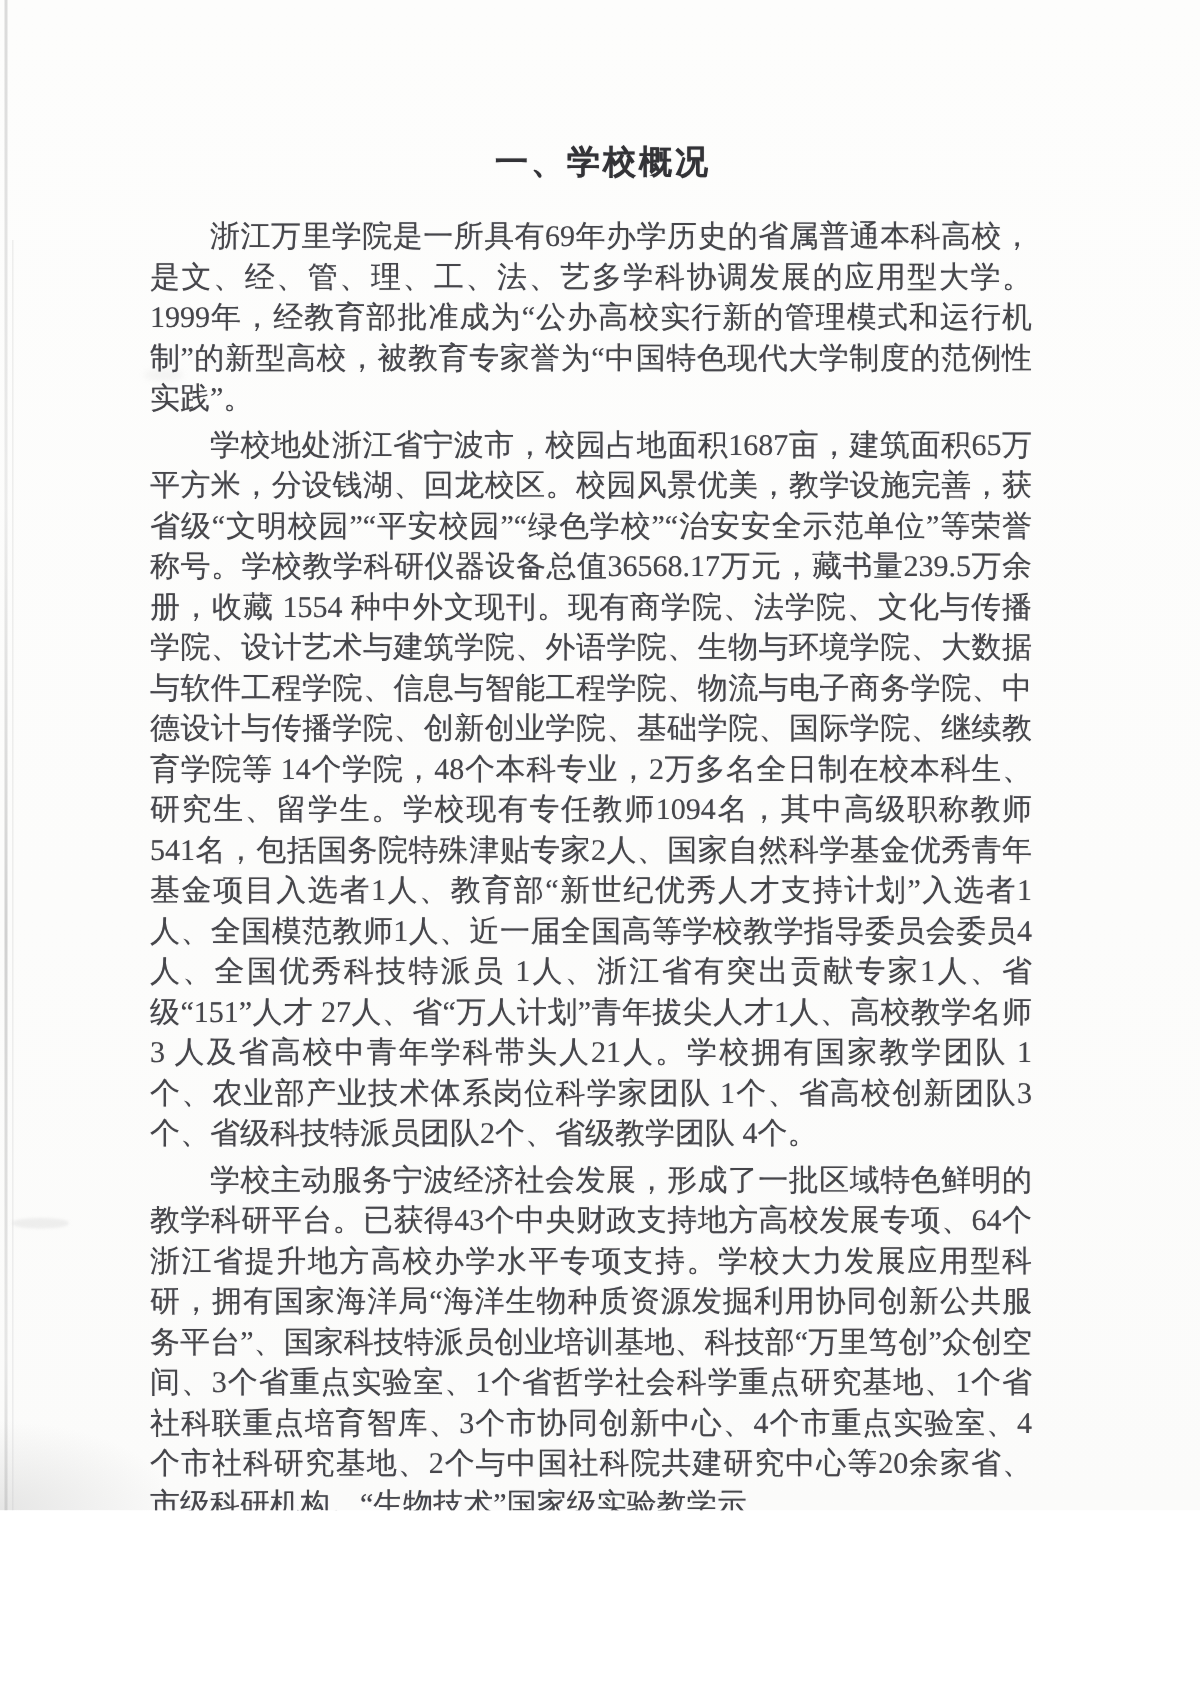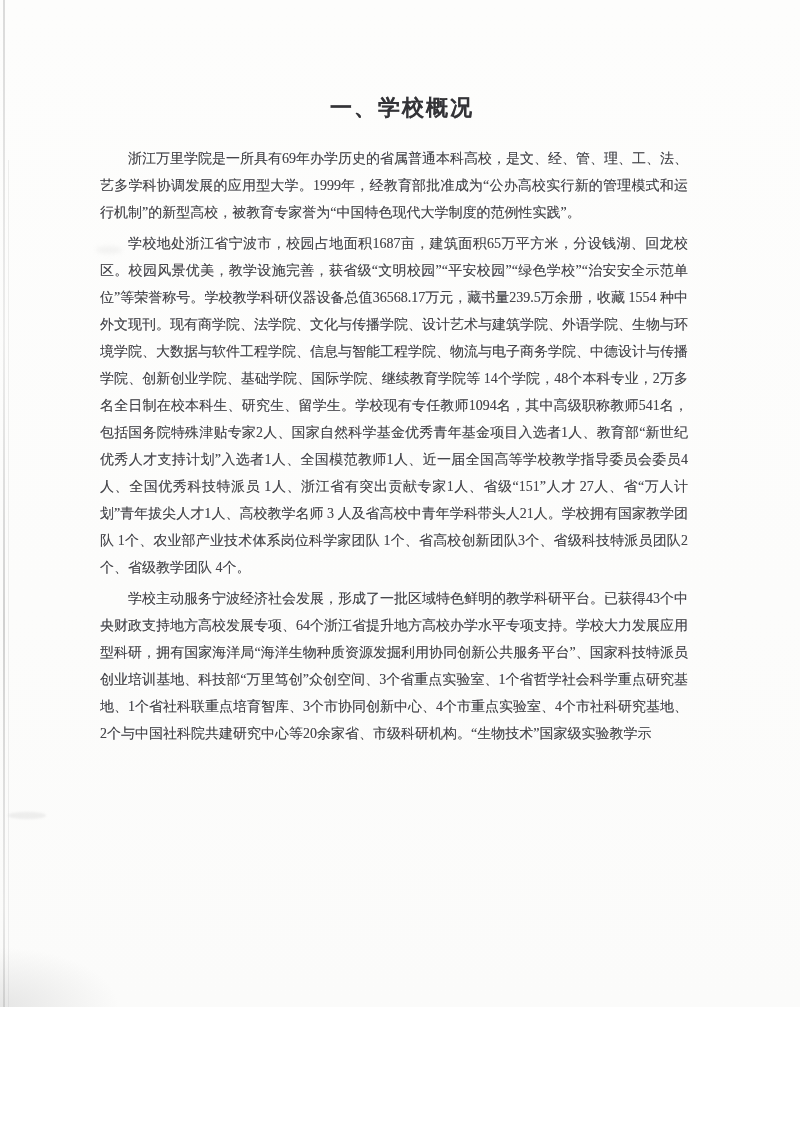--- a/index.html
+++ b/index.html
@@ -91,21 +91,21 @@
     line-height: 28px;
     font-weight: bold;
     letter-spacing: 2px;
     text-align: center;
     color: #333337;
     font-family: "Liberation Sans", "DejaVu Sans", sans-serif;
     text-shadow: 0 0 0.6px rgba(60,60,65,0.55);
   }
   .body-para {
     margin: 0 16px 4px 0;
-    font-size: 14px;
+    font-size: 20px;
     line-height: 27px;
     text-align: justify;
     text-justify: inter-character;
     text-indent: 2em;
     color: #46464b;
     text-shadow: 0 0 0.5px rgba(70,70,78,0.5);
   }
   .page-number {
     position: absolute;
     left: 100px;

